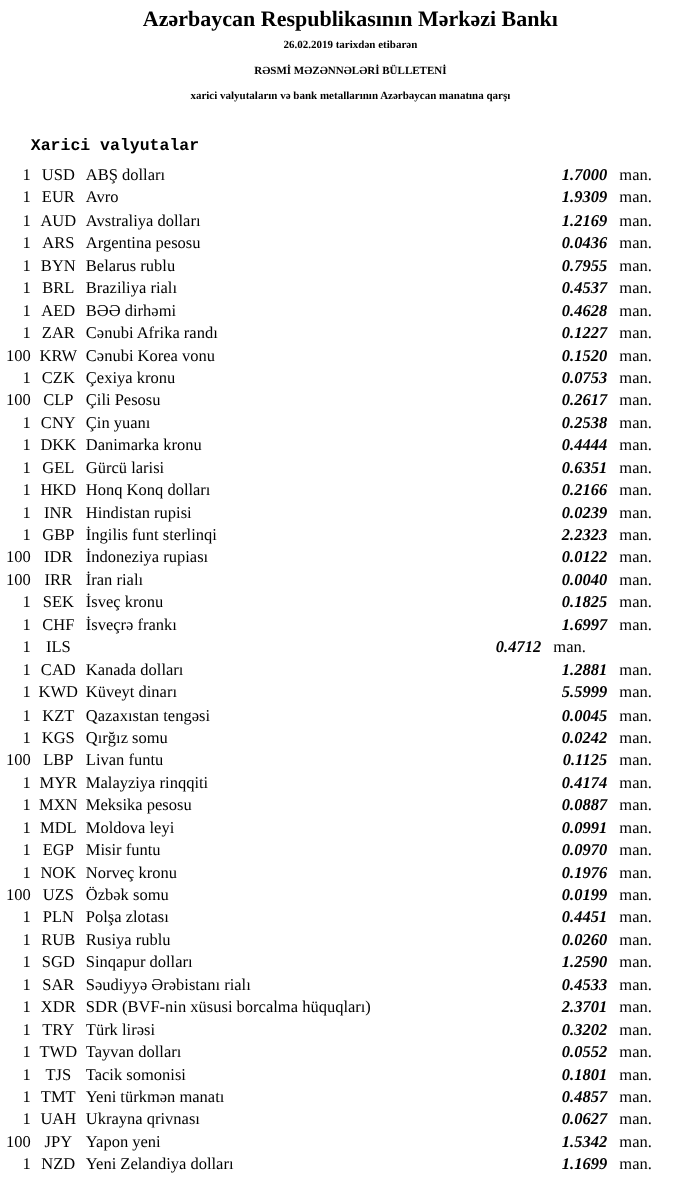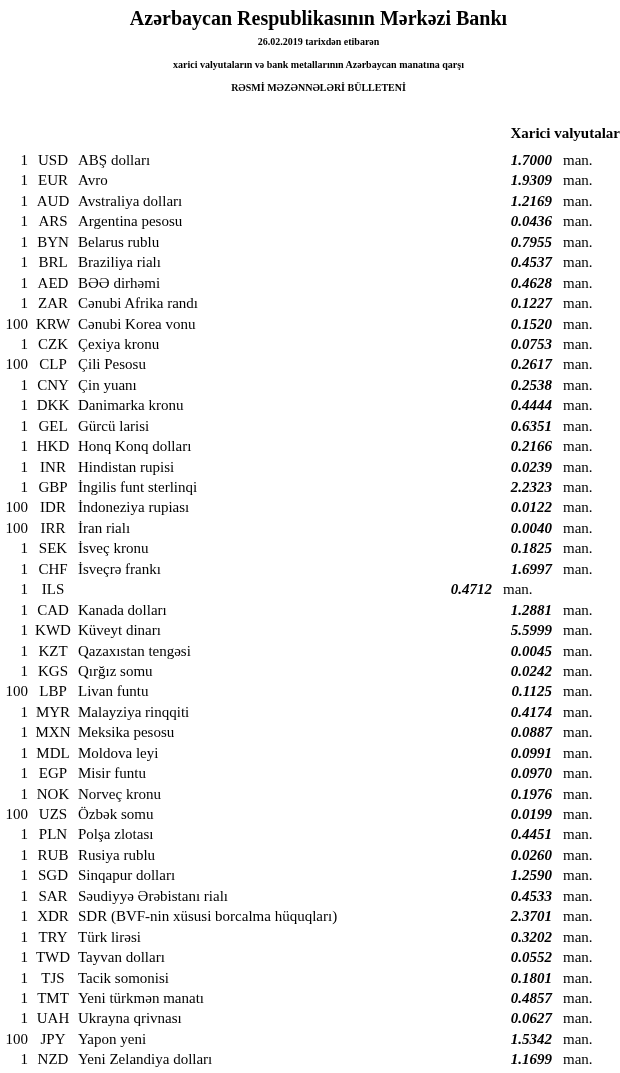--- a/index.html
+++ b/index.html
@@ -20,26 +20,27 @@
     font-size: 20px;
     font-weight: bold;
     line-height: 24px;
   }
   .header-line {
     font-size: 10px;
     font-weight: bold;
     line-height: 23px;
   }
   .section-title {
-    text-align: right;
+    text-align: left;
     padding-left: 28px;
     font-size: 15px;
     font-weight: bold;
     line-height: 20px;
     margin-top: 24px;
+    font-family: Liberation Mono, monospace;
   }
   .rates-table {
     margin-top: 7px;
     padding-right: 23px;
   }
   .row {
     display: grid;
     grid-template-columns: 28px 50px 1fr 60px 45px;
     height: 20.45px;
     line-height: 20.45px;
@@ -51,22 +52,22 @@
   .name { text-align: left; }
   .rate { text-align: right; font-weight: bold; font-style: italic; }
   .unit { text-align: left; padding-left: 11px; font-family: Liberation Serif, serif; }
 </style>
 </head>
 <body>
 
 <div class="doc-header">
   <div class="bank-name">Azərbaycan Respublikasının Mərkəzi Bankı</div>
   <div class="header-line">26.02.2019 tarixdən etibarən</div>
+  <div class="header-line">RƏSMİ MƏZƏNNƏLƏRİ BÜLLETENİ</div>
   <div class="header-line">xarici valyutaların və bank metallarının Azərbaycan manatına qarşı</div>
-  <div class="header-line">RƏSMİ MƏZƏNNƏLƏRİ BÜLLETENİ</div>
 </div>
 
 <div class="section-title">Xarici valyutalar</div>
 
 <div class="rates-table">
   <div class="row">
     <span class="qty">1</span>
     <span class="code">USD</span>
     <span class="name">ABŞ dolları</span>
     <span class="rate">1.7000</span>

